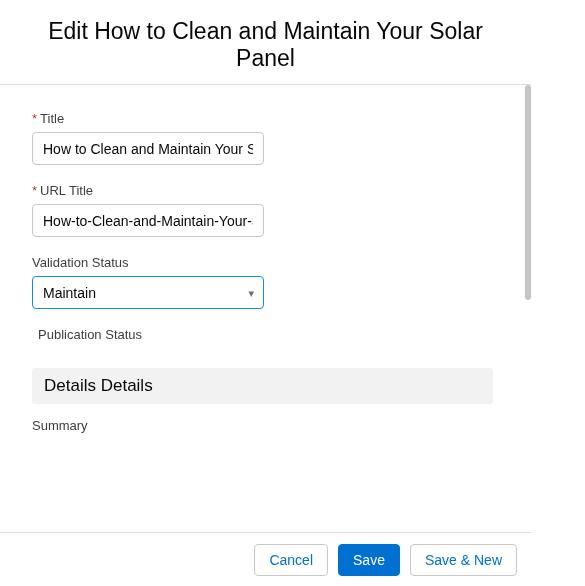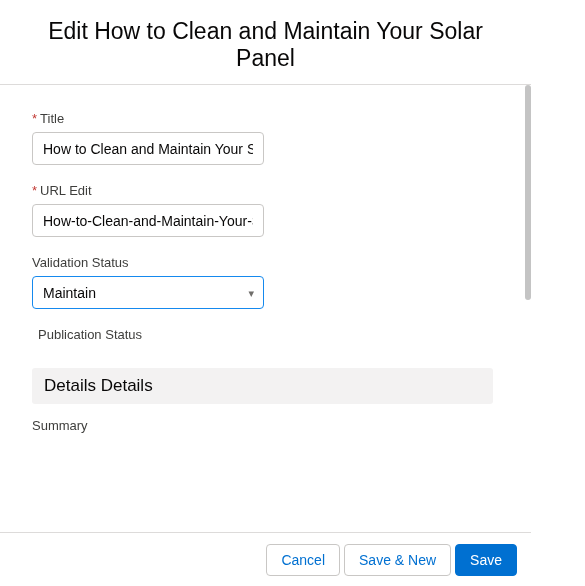--- a/index.html
+++ b/index.html
@@ -176,21 +176,21 @@
   .footer {
     position: absolute;
     left: 0; right: 0; bottom: 0;
     height: 54px;
     border-top: 1px solid var(--border);
     background: #fff;
     display: flex;
     align-items: center;
     justify-content: flex-end;
     padding: 0 14px;
-    gap: 4px;
+    gap: 10px;
   }
   .btn {
     height: 32px;
     padding: 0 14px;
     font-size: 14px;
     border-radius: 4px;
     cursor: pointer;
     display: inline-flex;
     align-items: center;
     justify-content: center;
@@ -216,21 +216,21 @@
   <div class="body-wrap">
     <div class="body-scroll">
       <div class="form">
 
         <div class="field">
           <label class="field-label req">Title</label>
           <input class="text-input" type="text" value="How to Clean and Maintain Your Solar Panel" style="">
         </div>
 
         <div class="field">
-          <label class="field-label req">URL Edit</label>
+          <label class="field-label req">URL Title</label>
           <input class="text-input" type="text" value="How-to-Clean-and-Maintain-Your-Solar-Panel" style="">
         </div>
 
         <div class="field">
           <label class="field-label">Validation Status</label>
           <div class="select-wrap">
             <div class="select" tabindex="0">
               <span>Maintain</span>
             </div>
             <span class="select-caret">▾</span>
@@ -249,17 +249,17 @@
 
       </div>
     </div>
     <div class="faux-scrollbar-track">
       <div class="faux-scrollbar-thumb"></div>
     </div>
   </div>
 
   <div class="footer">
     <button class="btn btn-neutral">Cancel</button>
+    <button class="btn btn-brand">Save</button>
     <button class="btn btn-neutral">Save &amp; New</button>
-    <button class="btn btn-brand">Save</button>
   </div>
 
 </div>
 
 </body></html>

